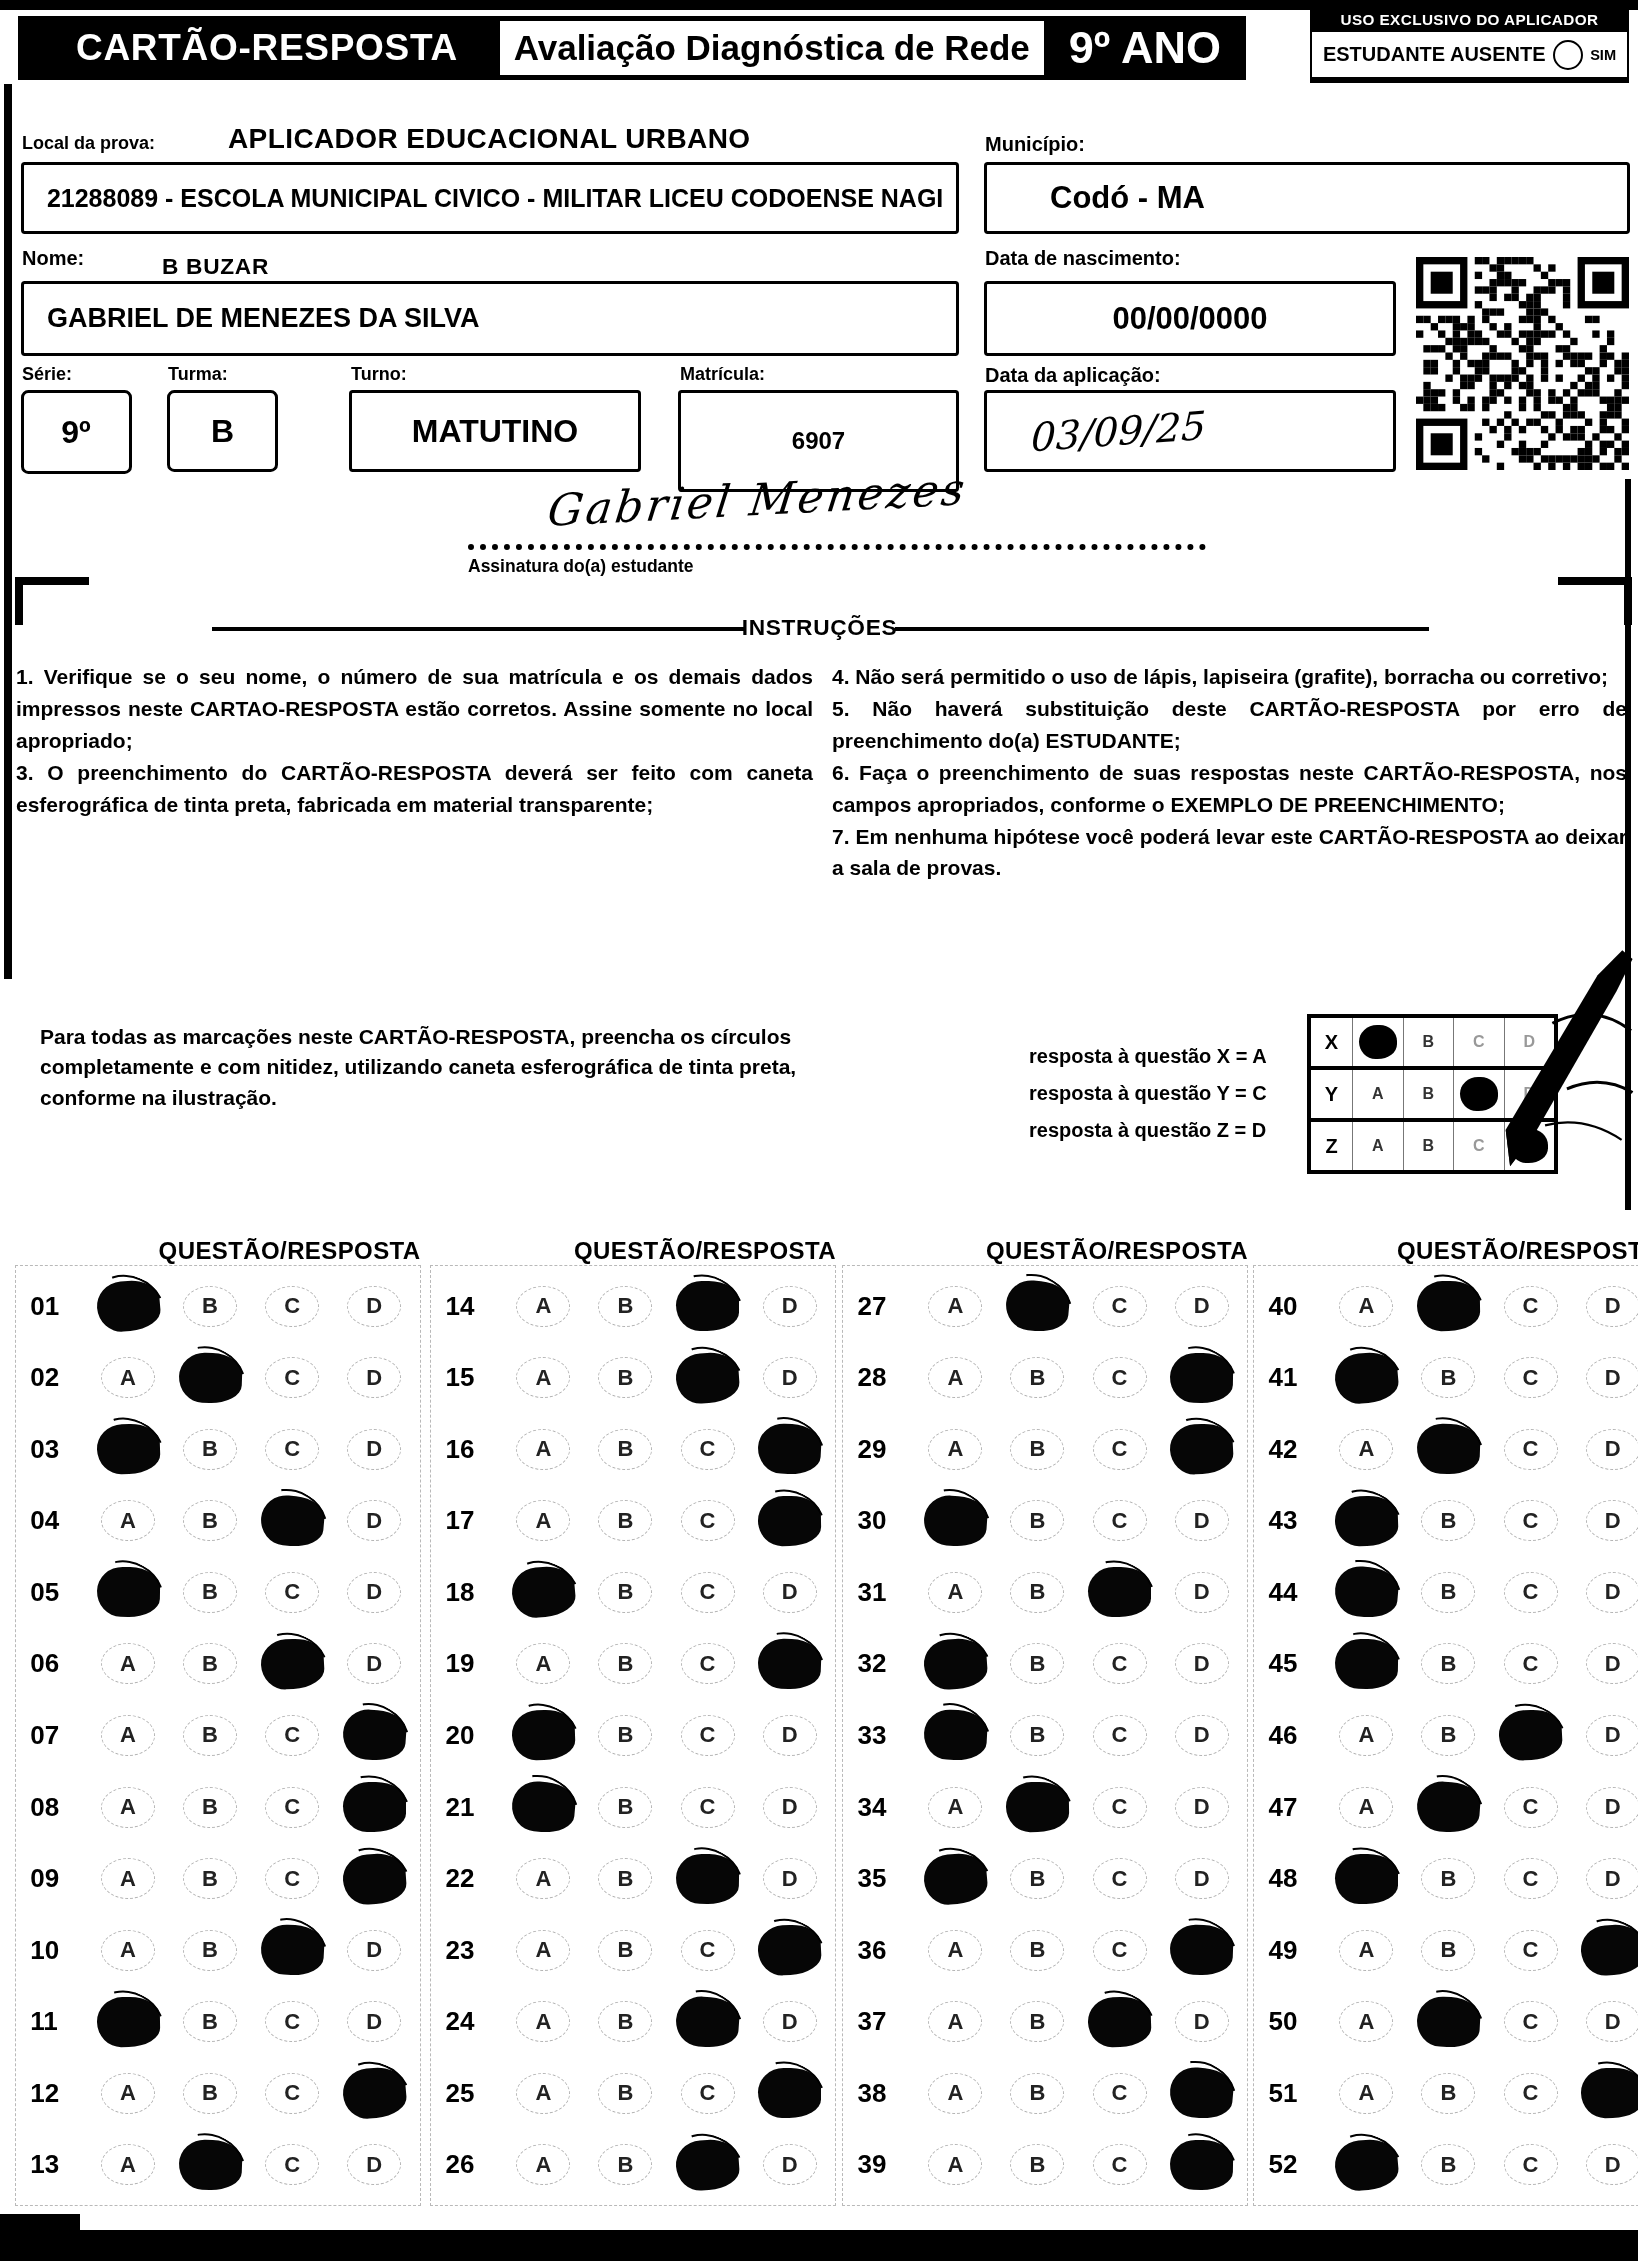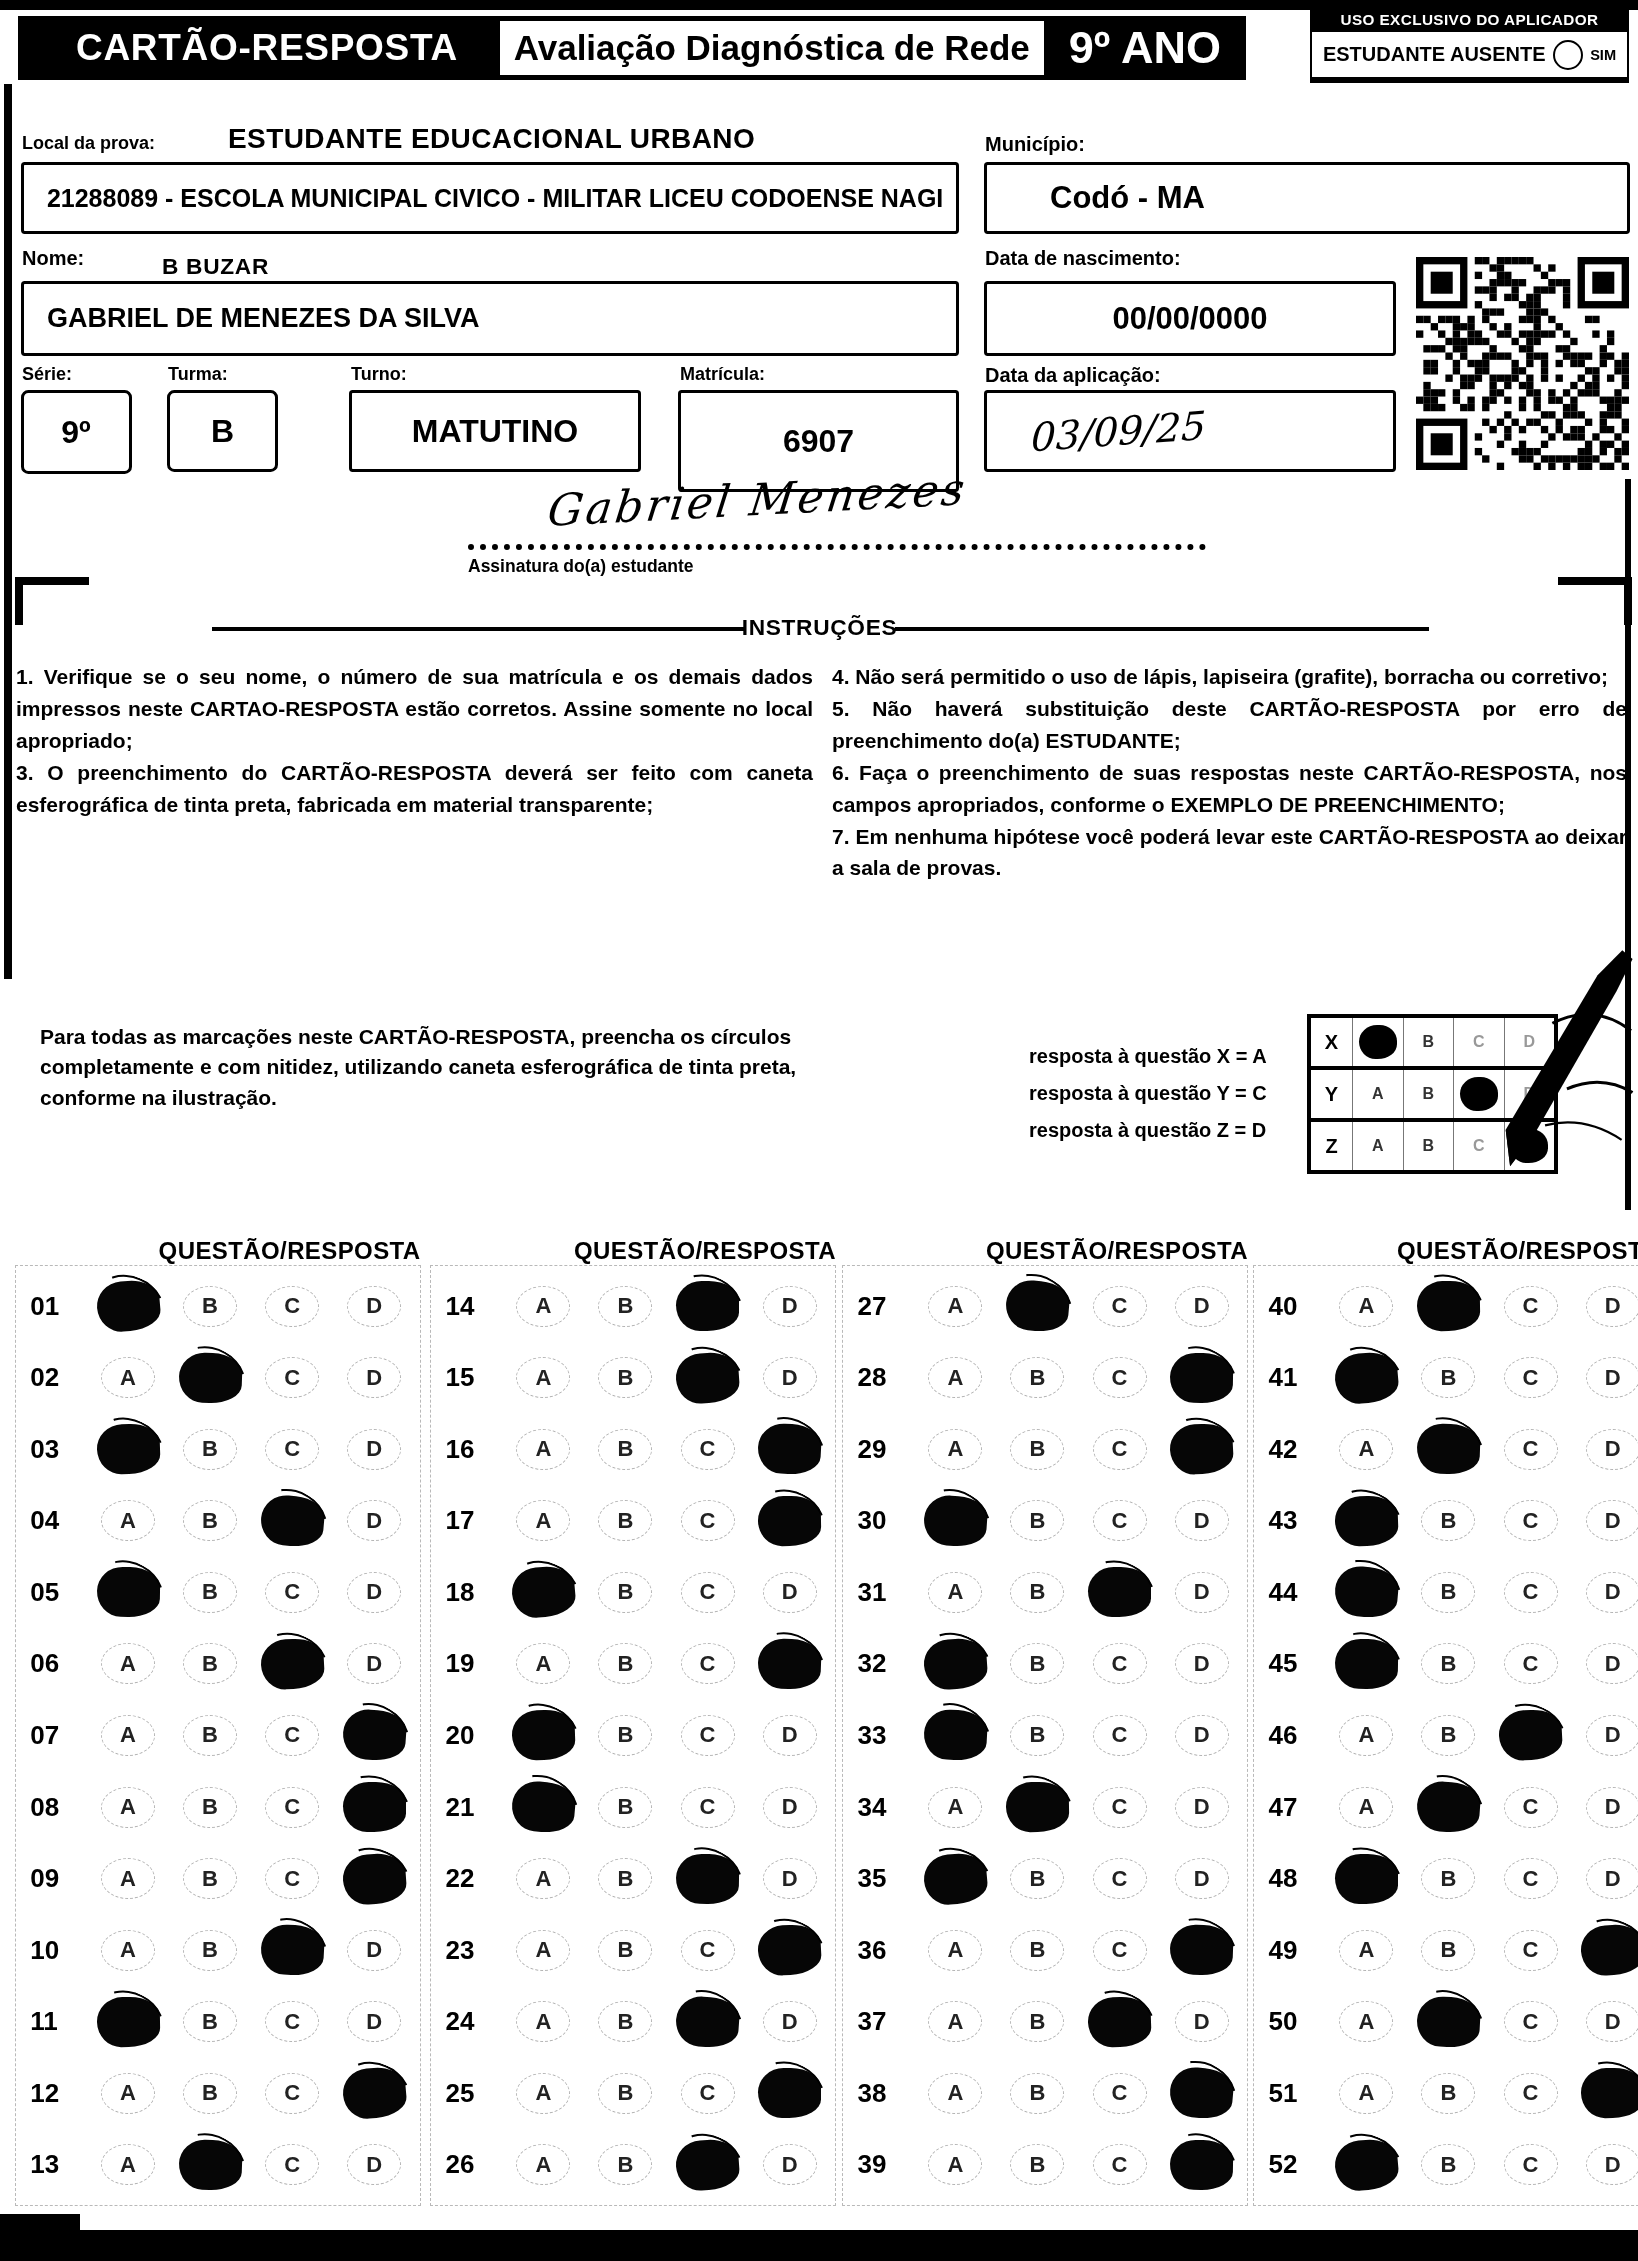--- a/index.html
+++ b/index.html
@@ -119,21 +119,21 @@
   <div class="applicator-box">
     <div class="applicator-title">USO EXCLUSIVO DO APLICADOR</div>
     <div class="applicator-body">
       <span class="absent-label">ESTUDANTE AUSENTE</span>
       <span class="absent-circle"></span>
       <span class="absent-option">SIM</span>
     </div>
   </div>
 
   <div class="f-label" style="left:22px;top:133px;">Local da prova:</div>
-  <div class="f-heading" style="left:228px;top:123px;">ESTUDANTE EDUCACIONAL URBANO</div>
+  <div class="f-heading" style="left:228px;top:123px;">APLICADOR EDUCACIONAL URBANO</div>
   <div class="f-box" style="left:20.5px;top:162px;width:938px;height:72px;font-size:25px;padding-left:23.4px;">21288089 - ESCOLA MUNICIPAL CIVICO - MILITAR LICEU CODOENSE NAGI</div>
 
   <div class="f-label" style="left:985px;top:133px;font-size:20px;">Município:</div>
   <div class="f-box" style="left:984px;top:162px;width:646px;height:72px;font-size:31px;padding-left:63px;">Codó - MA</div>
 
   <div class="f-label" style="left:22px;top:247px;font-size:20px;">Nome:</div>
   <div class="annotation" style="left:162px;top:253px;">B BUZAR</div>
   <div class="f-box" style="left:20.5px;top:281px;width:938px;height:75px;font-size:27px;padding-left:23.4px;">GABRIEL DE MENEZES DA SILVA</div>
 
   <div class="f-label" style="left:985px;top:247px;font-size:20px;">Data de nascimento:</div>
@@ -447,21 +447,21 @@
   <div class="f-label" style="left:22px;top:364px;">Série:</div>
   <div class="f-box" style="left:20.5px;top:390px;width:111px;height:84px;font-size:32px;justify-content:center;border-radius:7.3px;">9º</div>
 
   <div class="f-label" style="left:168px;top:364px;">Turma:</div>
   <div class="f-box" style="left:167px;top:390px;width:111px;height:82px;font-size:32px;justify-content:center;border-radius:7.3px;">B</div>
 
   <div class="f-label" style="left:351px;top:364px;">Turno:</div>
   <div class="f-box" style="left:349px;top:390px;width:292px;height:82px;font-size:32px;justify-content:center;">MATUTINO</div>
 
   <div class="f-label" style="left:680px;top:364px;">Matrícula:</div>
-  <div class="f-box" style="left:678px;top:390px;width:281px;height:102px;font-size:32px;justify-content:center;">6907</div>
+  <div class="f-box" style="left:678px;top:390px;width:281px;height:102px;font-size:24px;justify-content:center;">6907</div>
 
   <div class="f-label" style="left:985px;top:364px;font-size:20px;">Data da aplicação:</div>
   <div class="f-box handwriting" style="left:984px;top:390px;width:412px;height:82px;font-size:39px;padding-left:44px;font-weight:normal;transform:none;">
       <span class="handwriting" style="display:inline-block;transform:rotate(-4deg) skewX(-6deg);">03/09/25</span>
     </div>
 
   <div class="sig-wrap">
     <div class="sig-name handwriting">Gabriel Menezes</div>
     <div class="sig-line"></div>
     <div class="sig-label">Assinatura do(a) estudante</div>

